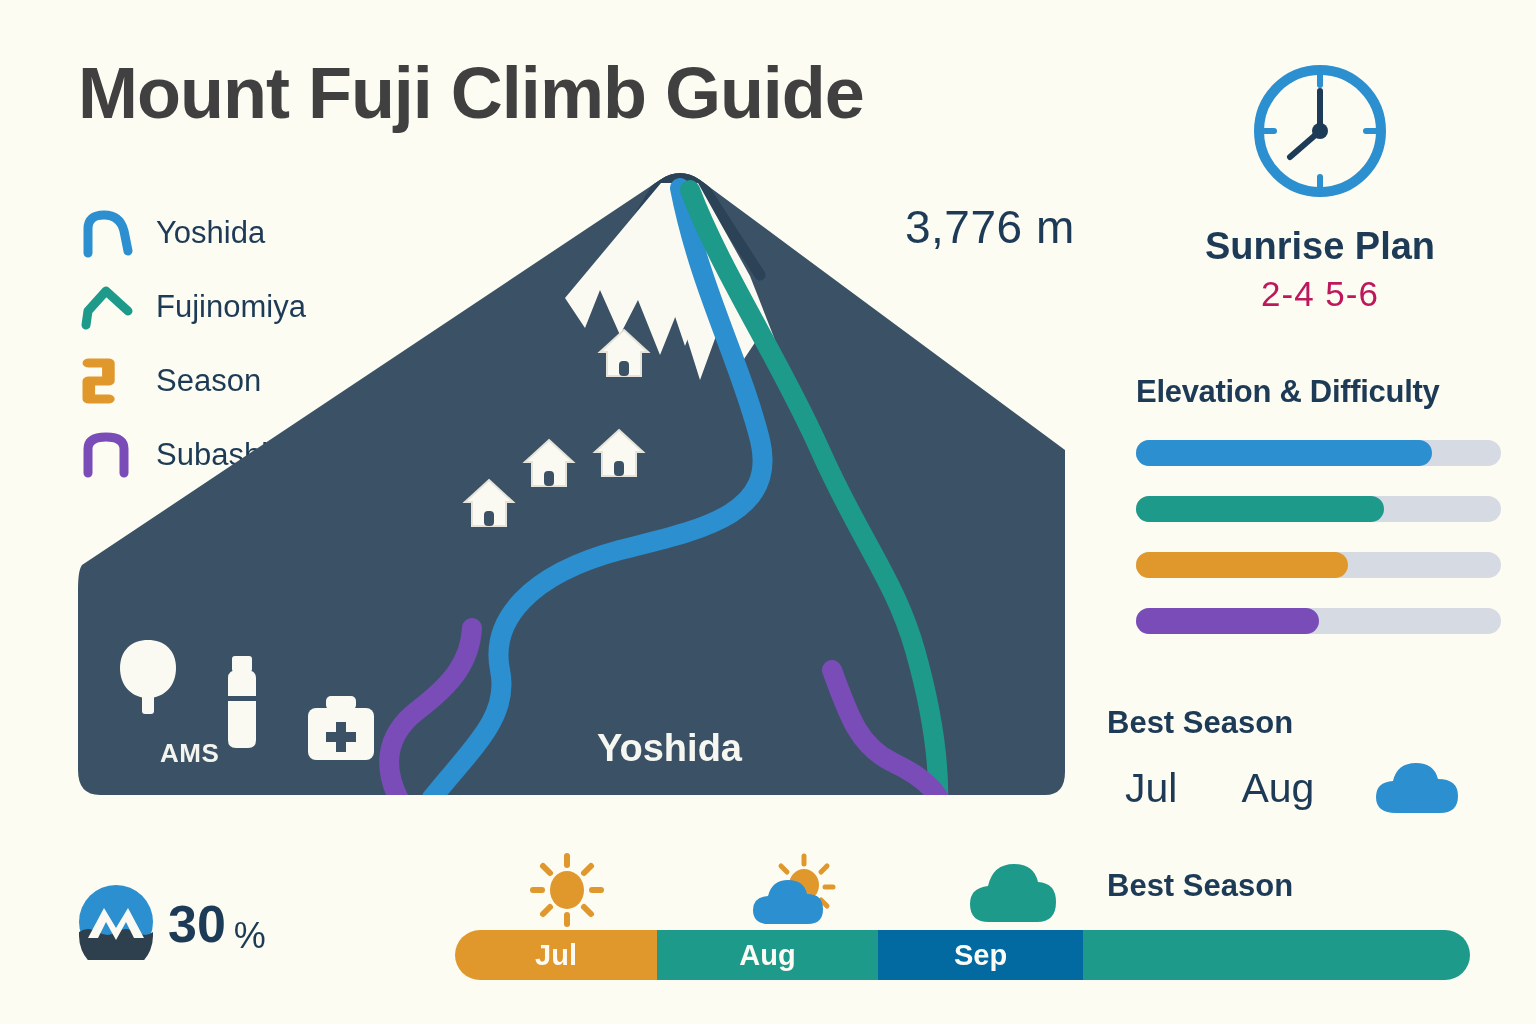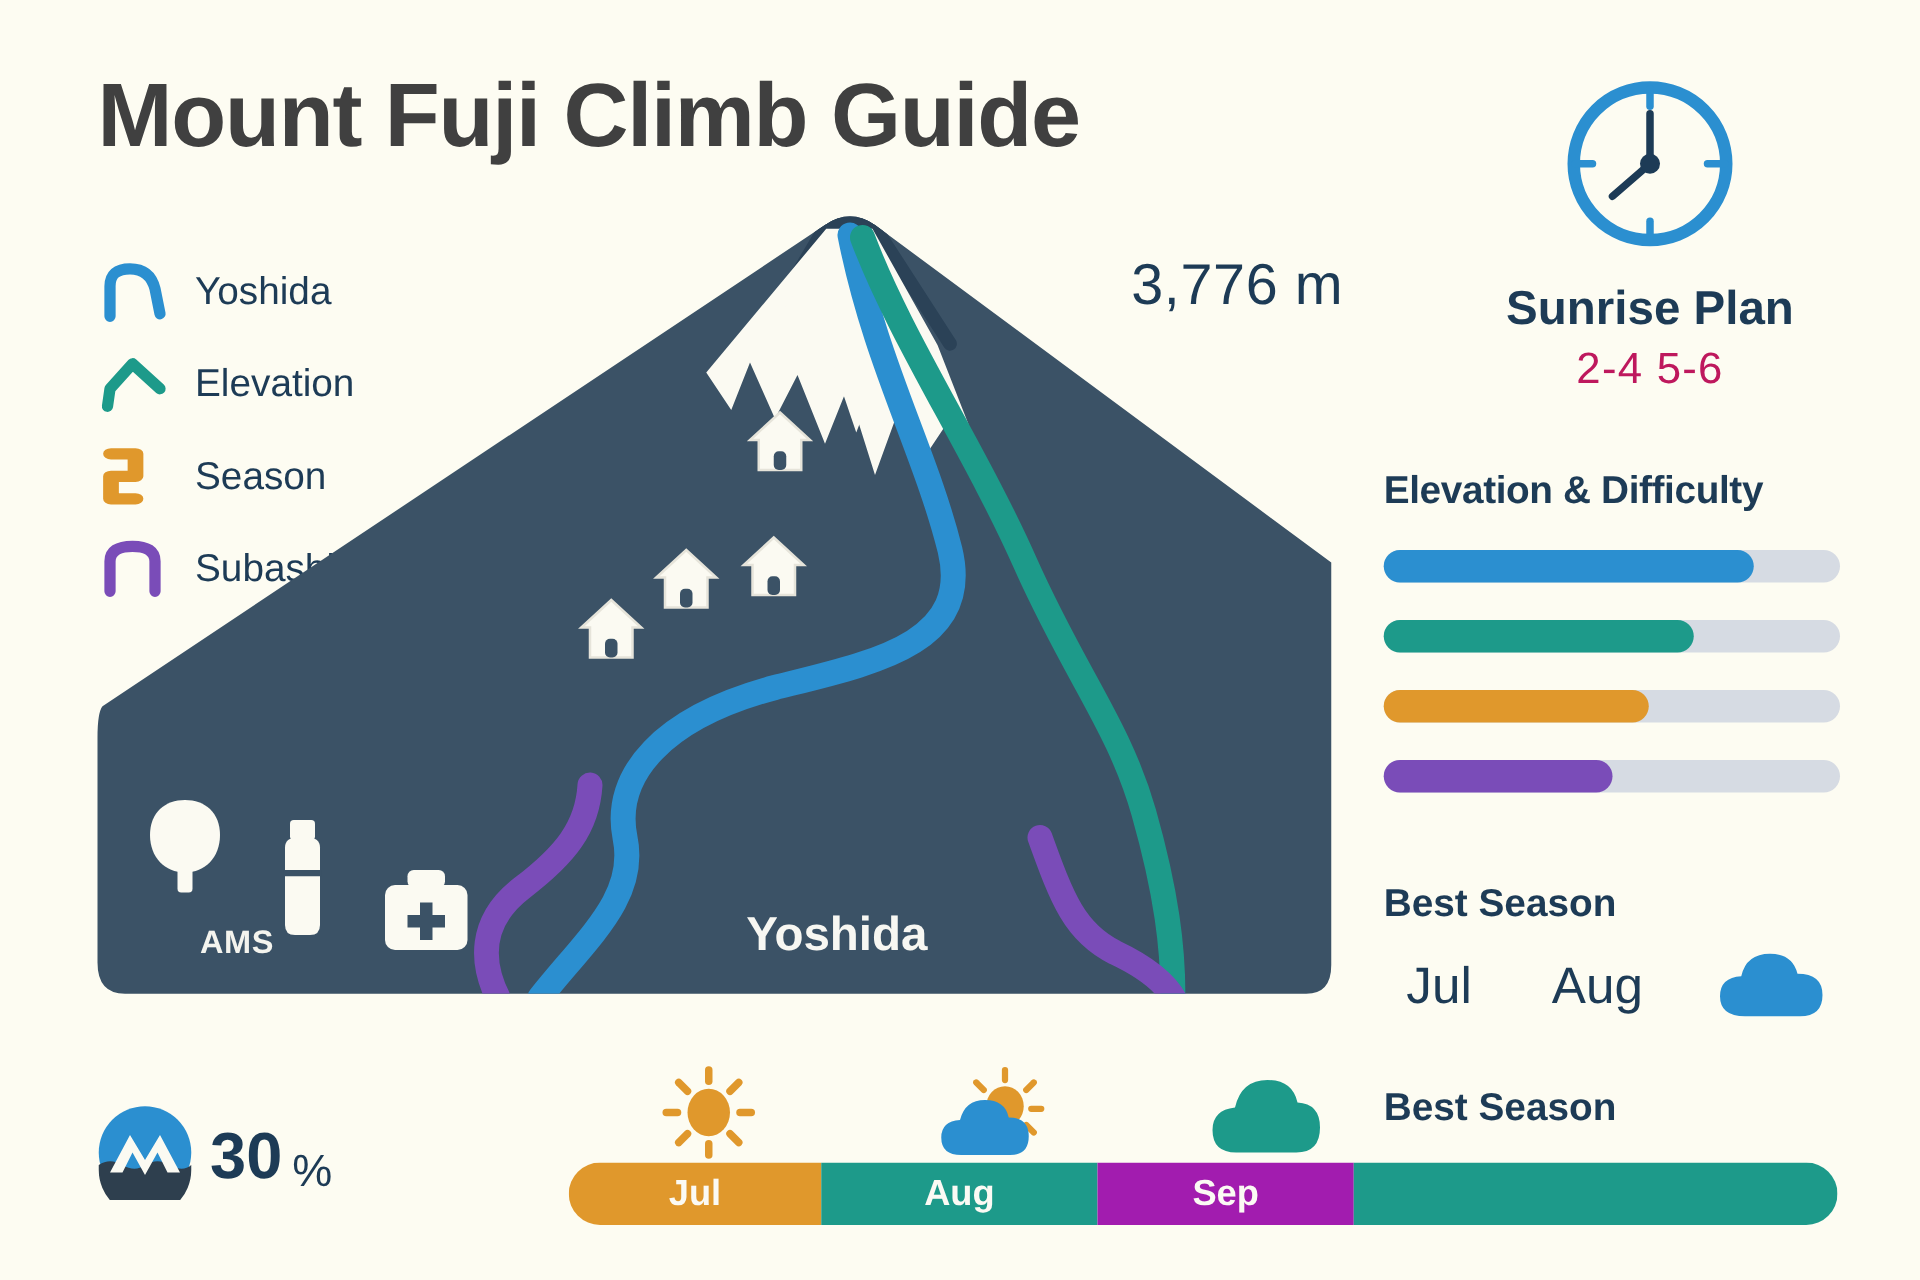--- a/index.html
+++ b/index.html
@@ -58,21 +58,21 @@
   #sunrise-title {
     font-size:38px; font-weight:700; color:#1d3b56;
     margin-top:14px; white-space:nowrap;
   }
   #sunrise-windows {
     font-size:35px; font-weight:500; color:#be185d;
     margin-top:6px; letter-spacing:1px; white-space:nowrap;
   }
 
   
-  #elevation-section { left:1107px; top:374px; width:365px; }
+  #elevation-section { left:1136px; top:374px; width:365px; }
   #elevation-heading {
     font-size:31px; font-weight:700; color:#1d3b56;
     white-space:nowrap; letter-spacing:-0.3px;
   }
   .bar-track {
     position:relative; width:365px; height:26px;
     background:#d6dbe3; border-radius:13px; margin-top:30px;
   }
   .bar-fill { position:absolute; left:0; top:0; height:26px; border-radius:13px; }
 
@@ -135,21 +135,21 @@
       </span>
       <span class="legend-label">Yoshida</span>
     </div>
 
     <div class="legend-row">
       <span class="legend-glyph">
         <svg viewBox="0 0 62 52">
             <path d="M6 44 L8 30 L26 10 L48 30" fill="none" stroke="#1d9a8a" stroke-width="9" stroke-linecap="round" stroke-linejoin="round"></path>
           </svg>
       </span>
-      <span class="legend-label">Elevation</span>
+      <span class="legend-label">Fujinomiya</span>
     </div>
 
     <div class="legend-row">
       <span class="legend-glyph">
         <svg viewBox="0 0 62 52">
             <path d="M8 8 L22 8 L22 26 L8 26 L8 44 L22 44" fill="none" stroke="#e0982c" stroke-width="9" stroke-linecap="round" stroke-linejoin="round" transform="translate(6,0) scale(1.4,1) translate(-6,0)"></path>
           </svg>
       </span>
       <span class="legend-label">Season</span>
     </div>
@@ -353,21 +353,21 @@
       </svg>
     </span>
 
     <div id="timeline-bar">
       <div class="timeline-seg" style="width:202px;background:#e0982c;">
         <span>Jul</span>
       </div>
       <div class="timeline-seg" style="width:221px;background:#1d9a8a;">
         <span>Aug</span>
       </div>
-      <div class="timeline-seg" style="width:205px;background:#a21caf;">
+      <div class="timeline-seg" style="width:205px;background:#0369a1;">
         <span>Sep</span>
       </div>
       <div class="timeline-seg" style="width:387px;background:#1d9a8a;">
         <span></span>
       </div>
     </div>
   </div>
 
 </div>
 

